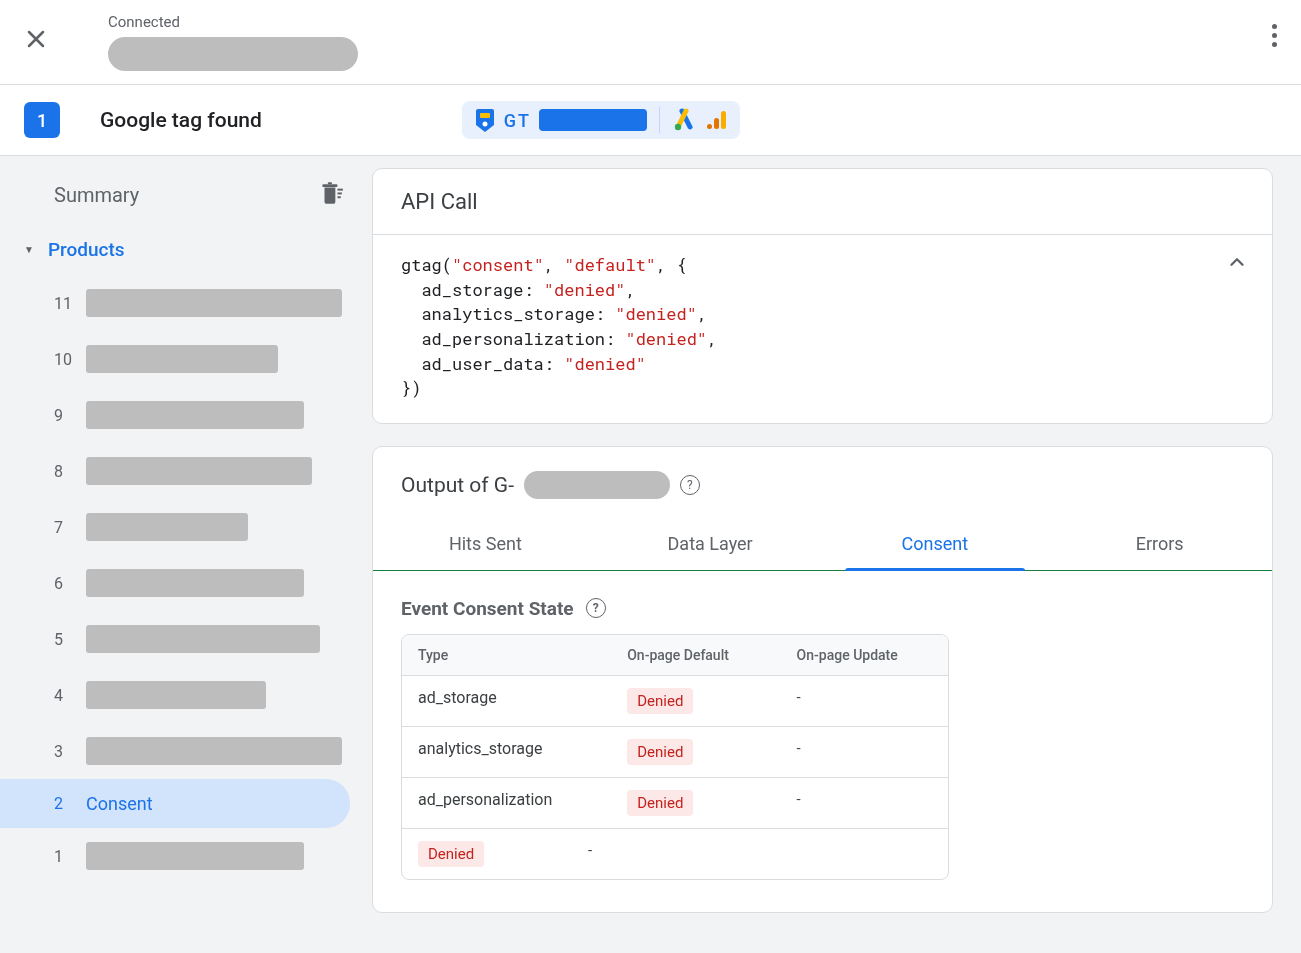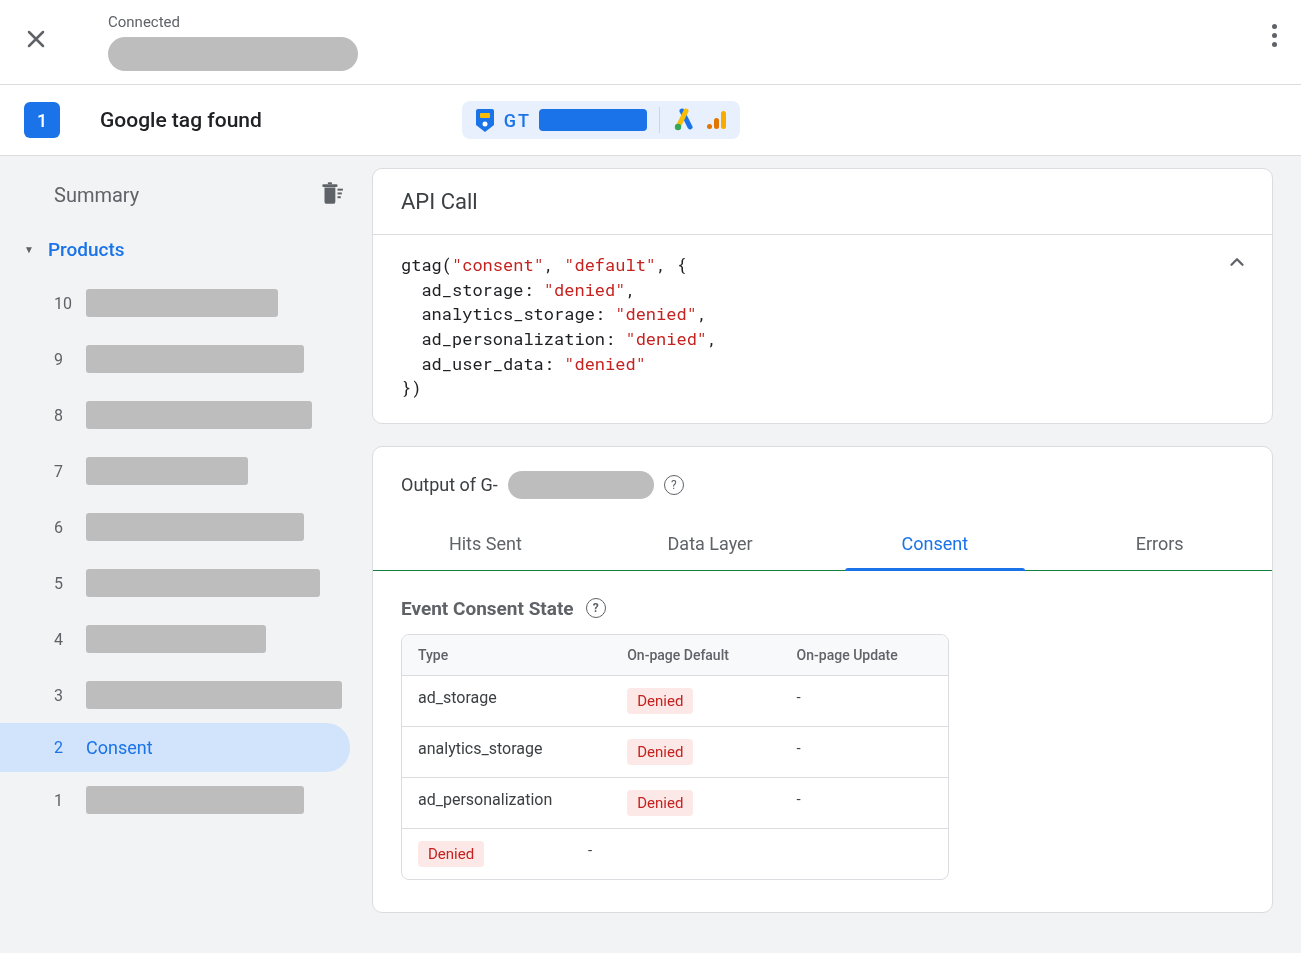--- a/index.html
+++ b/index.html
@@ -42,21 +42,21 @@
 .event-label { font-size: 18px; }
 
 .main { flex:1; padding: 12px 28px 28px 0; }
 .card { background:#fff; border:1px solid #dadce0; border-radius:10px; margin-bottom:22px; overflow:hidden; }
 .card-header { padding: 20px 28px; border-bottom:1px solid #dadce0; font-size:22px; color:#3c4043; font-weight:400;}
 .code-block { padding: 18px 28px 22px 28px; font-family: 'Roboto Mono', Menlo, monospace; font-size: 17px; line-height: 1.45; position:relative; white-space:pre; color:#202124;}
 .code-block .string { color:#c5221f; }
 .collapse-chevron { position:absolute; right:24px; top:16px; color:#5f6368; cursor:pointer; background:none;border:none;font-size:24px;}
 
 .output-header { padding: 24px 28px 0 28px; display:flex; align-items:center; gap:10px; }
-.output-title { font-size:18px; color:#3c4043; }
+.output-title { font-size:21px; color:#3c4043; }
 .output-blank { background:#bdbdbd; width:146px; height:28px; border-radius:14px; display:inline-block; }
 .help-circle { width:20px; height:20px; border:1.5px solid #5f6368; border-radius:50%; display:inline-flex; align-items:center; justify-content:center; font-size:12px; color:#5f6368; cursor:pointer;}
 
 .tabs { display:flex; border-bottom:1px solid #15803d; margin-top: 18px; }
 .tab { flex:1; text-align:center; padding: 16px 0; font-size:18px; color:#5f6368; cursor:pointer; position:relative;}
 .tab.active { color:#1a73e8; }
 .tab.active::after { content:''; position:absolute; bottom:-1px; left:50%; transform:translateX(-50%); width:80%; height:3px; background:#1a73e8; border-radius:3px 3px 0 0;}
 
 .state-block { padding: 26px 28px 32px 28px; }
 .state-title-row { display:flex; align-items:center; gap:12px; margin-bottom:14px;font-weight:bold;}
@@ -139,20 +139,24 @@
             <rect x="18" y="15" width="3" height="1.8"></rect>
           </svg>
       </span>
     </div>
     <div class="section-header">
       <span class="chevron">▼</span>
       <span class="section-title">Products</span>
     </div>
     <ul class="event-list" id="event-list">
         <li class="event-item">
+          <span class="event-num">11</span>
+          <span class="event-blank" style="width: 256px;"></span>
+        </li>
+        <li class="event-item">
           <span class="event-num">10</span>
           <span class="event-blank" style="width: 192px;"></span>
         </li>
         <li class="event-item">
           <span class="event-num">9</span>
           <span class="event-blank" style="width: 218px;"></span>
         </li>
         <li class="event-item">
           <span class="event-num">8</span>
           <span class="event-blank" style="width: 226px;"></span>

